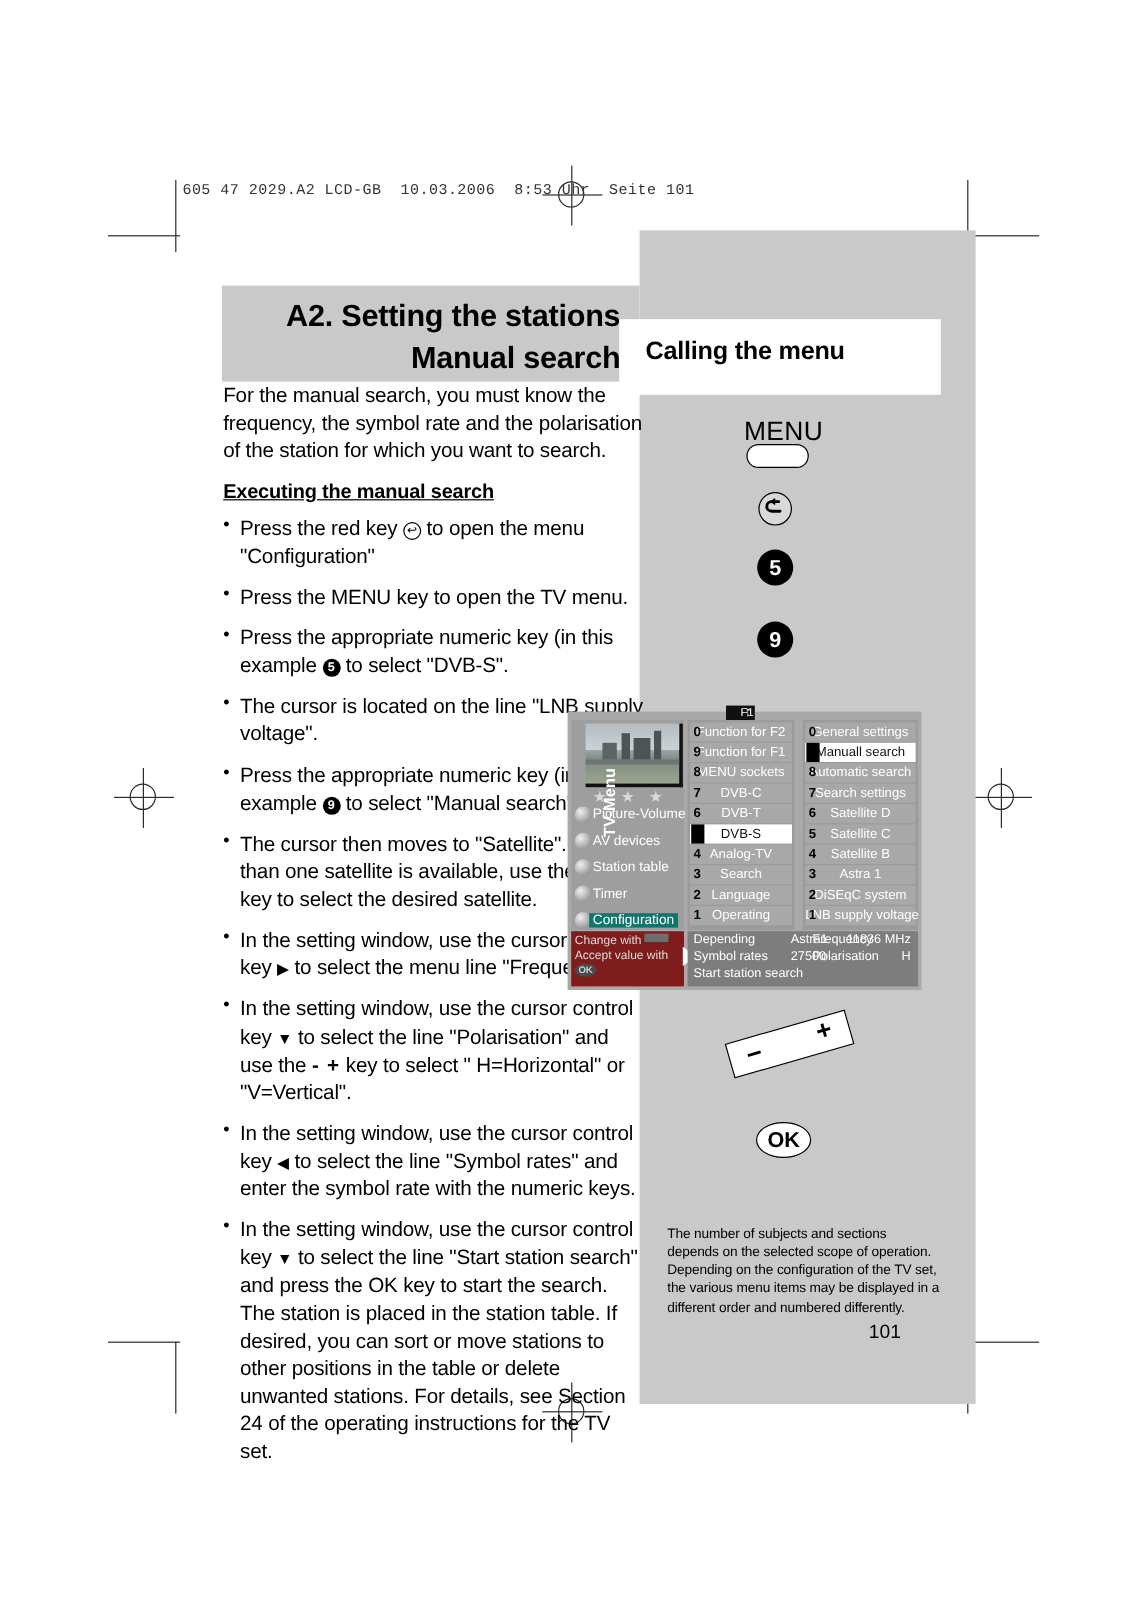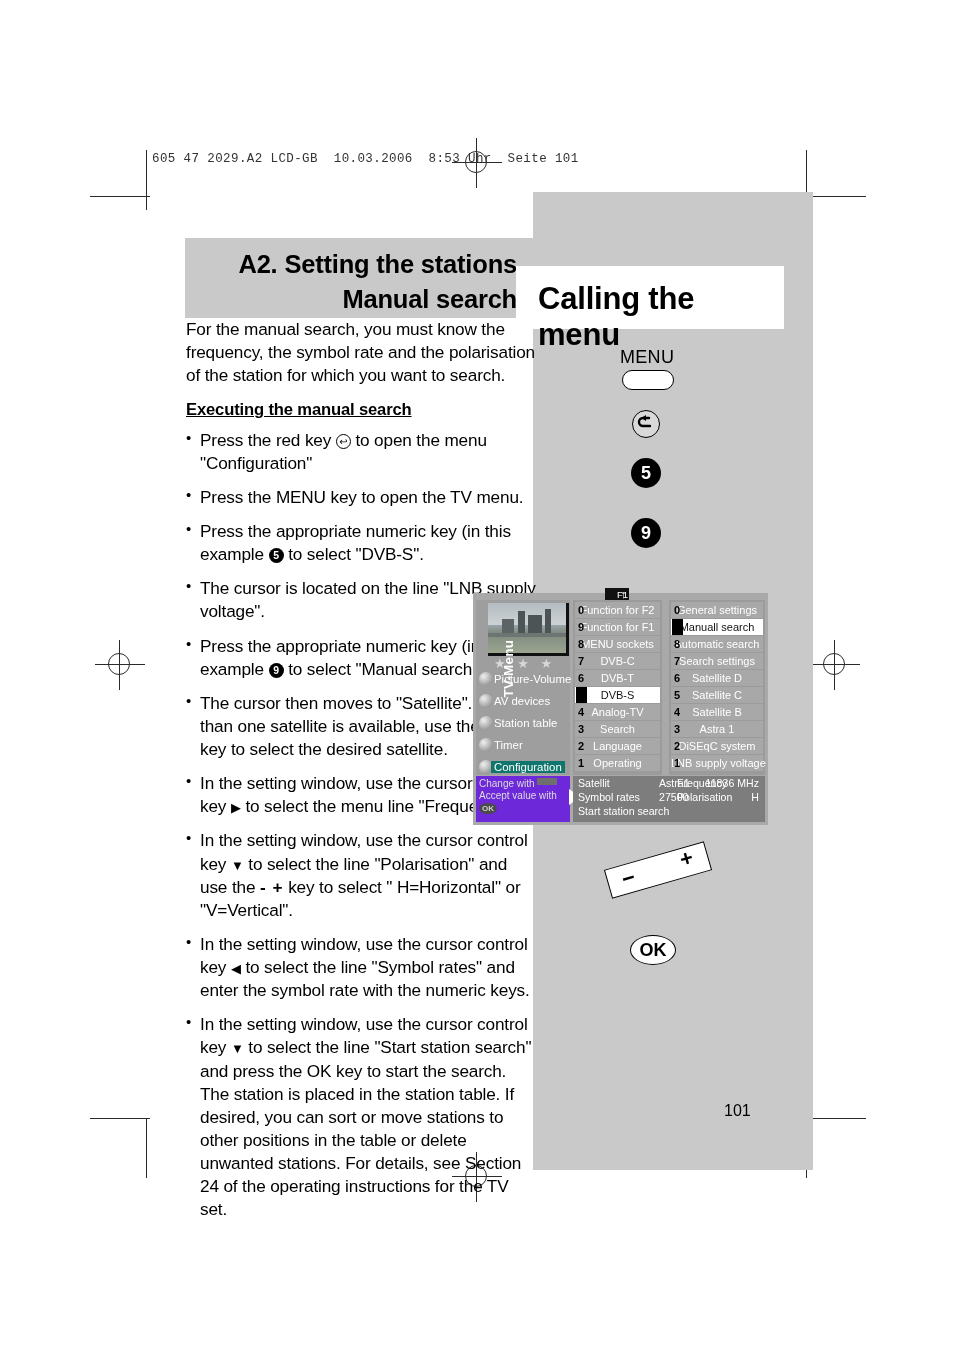--- a/index.html
+++ b/index.html
@@ -23,21 +23,21 @@
   .rightpanel{position:absolute;left:397px;top:42px;width:280px;height:978px;
        background:#c9c9c9;}
 
   
   .head-left{position:absolute;left:49px;top:88px;width:348px;height:80px;
        background:#c9c9c9;}
   .head-left .t{position:absolute;right:16px;top:9px;text-align:right;
        font-size:25.5px;font-weight:bold;line-height:1.36;letter-spacing:-.2px;}
   .head-right{position:absolute;left:380px;top:116px;width:268px;height:63px;
        background:#fff;}
-  .head-right .t{position:absolute;left:22px;top:15px;font-size:31px;
+  .head-right .t{position:absolute;left:22px;top:15px;font-size:21px;
        font-weight:bold;letter-spacing:-.2px;}
 
   
   .body-text{position:absolute;left:50px;top:168px;width:350px;
        font-size:17.2px;line-height:1.345;letter-spacing:-.15px;}
   .para{margin:0 0 6px 0;}
   .sub{font-weight:bold;text-decoration:underline;margin:12px 0 7px 0;
        font-size:16.6px;}
   ul.blist{list-style:none;margin:0;padding:0;}
   ul.blist li{position:relative;padding-left:14px;margin-bottom:11px;}
@@ -45,21 +45,21 @@
   .numkey{display:inline-block;width:15px;height:15px;line-height:15px;
        border-radius:50%;background:#000;color:#fff;font-size:10.5px;
        font-weight:bold;text-align:center;vertical-align:1px;}
   .redkey{display:inline-block;width:15px;height:15px;line-height:14px;
        border-radius:50%;border:1.1px solid #000;font-size:10px;text-align:center;
        vertical-align:1px;box-sizing:border-box;}
   .pm{font-weight:bold;letter-spacing:1px;}
   .arw{font-size:13px;}
 
   
-  .menu-label{position:absolute;font-size:18px;letter-spacing:.3px;}
+  .menu-label{position:absolute;font-size:22px;letter-spacing:.3px;}
   .menu-btn{position:absolute;width:52px;height:20px;background:#fff;
        border:1.6px solid #000;border-radius:10px;box-sizing:border-box;}
   .circ-btn{position:absolute;width:28px;height:28px;border-radius:50%;
        background:#d9d9d9;border:1.6px solid #000;box-sizing:border-box;}
   .num-btn{position:absolute;width:30px;height:30px;border-radius:50%;
        background:#000;color:#fff;font-size:18px;font-weight:bold;
        text-align:center;line-height:30px;}
   .rocker{position:absolute;width:104px;height:30px;background:#fff;
        border:1.7px solid #000;transform:rotate(-16deg);box-sizing:border-box;}
   .rocker span{position:absolute;font-size:22px;font-weight:bold;}
@@ -101,21 +101,21 @@
        padding:2px;box-sizing:border-box;}
   .osd-row{position:relative;height:16px;line-height:16px;background:#a8a8a8;
        color:#fff;font-size:11px;text-align:center;margin-bottom:1px;
        white-space:nowrap;}
   .osd-row .n{position:absolute;left:1px;top:0;width:10px;text-align:center;
        font-weight:bold;color:#000;}
   .osd-row.hl{background:#fff;color:#111;}
   .osd-row.hl .n{background:#000;color:#000;height:16px;width:11px;}
 
   .osd-hint{position:absolute;left:3px;top:183px;width:94px;height:46px;
-       background:#6d28d9;color:#dcdcdc;font-size:10px;line-height:1.2;
+       background:#7f1d1d;color:#dcdcdc;font-size:10px;line-height:1.2;
        padding:2px 3px;box-sizing:border-box;}
   .osd-hint .pmk{display:inline-block;width:20px;height:7px;background:#6e6e6e;
        vertical-align:2px;}
   .osd-hint .okm{display:inline-block;width:18px;height:11px;border-radius:50%;
        background:#4a4a4a;color:#cfcfcf;font-size:8px;text-align:center;
        line-height:11px;font-weight:bold;}
   .osd-arrow{position:absolute;left:96px;top:196px;width:0;height:0;
        border-top:8px solid transparent;border-bottom:8px solid transparent;
        border-left:11px solid #fff;}
   .osd-bottom{position:absolute;left:100px;top:183px;width:192px;height:46px;
@@ -196,20 +196,21 @@
 
   <div class="num-btn" style="left:495px;top:308px;">5</div>
   <div class="num-btn" style="left:495px;top:368px;">9</div>
 
   <div class="rocker" style="left:470px;top:705px;">
     <span style="left:14px;top:1px;">−</span>
     <span style="right:14px;top:-2px;">+</span>
   </div>
   <div class="ok-btn" style="left:494px;top:785px;">OK</div>
 
+  <div class="footnote" style="left:420px;top:872px;width:228px;">The number of subjects and sections depends on the selected scope of operation. Depending on the configuration of the TV set, the various menu items may be displayed in a different order and numbered differently.</div>
   <div class="pageno" style="left:588px;top:952px;">101</div>
 
   <div class="osd" style="left:337px;top:443px;">
 
     <div class="osd-f1">
       <span>F1</span>
       <span class="up">↑</span>
     </div>
 
     <div class="osd-side">
@@ -266,21 +267,21 @@
     <div class="osd-hint">
       <div><span>Change with</span>
         <span class="pmk"></span></div>
       <div>Accept value with</div>
       <div><span class="okm">OK</span></div>
     </div>
     <div class="osd-arrow"></div>
 
     <div class="osd-bottom">
       <div class="ob-row">
-        <span class="ob-c1">Satellit</span>
+        <span class="ob-c1">Depending</span>
         <span class="ob-c2">Astra1</span>
         <span class="ob-c3">Frequency</span>
         <span class="ob-c4">11836 MHz</span>
       </div>
       <div class="ob-row">
         <span class="ob-c1">Symbol rates</span>
         <span class="ob-c2">27500</span>
         <span class="ob-c3">Polarisation</span>
         <span class="ob-c4">H</span>
       </div>

